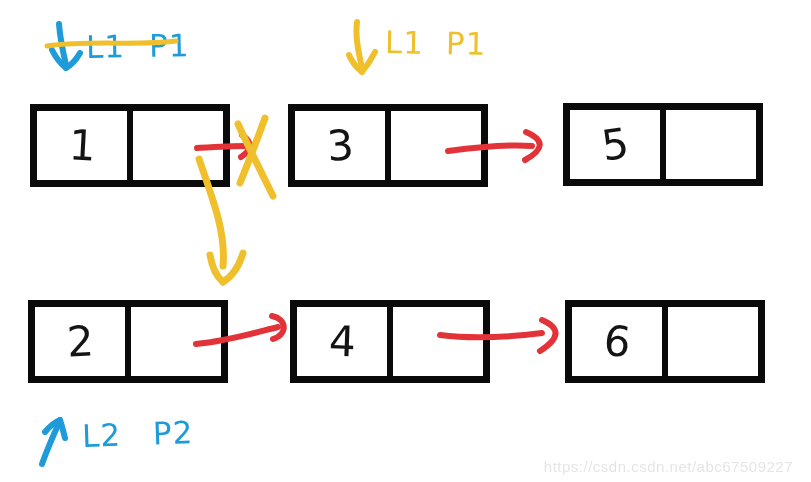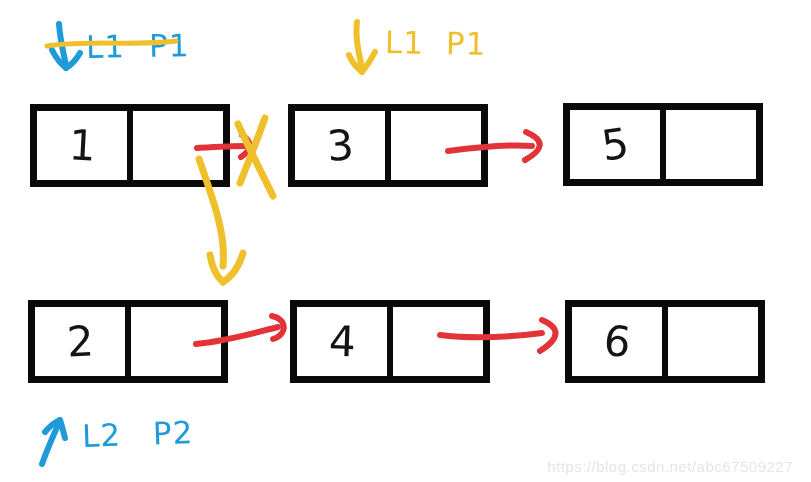--- a/index.html
+++ b/index.html
@@ -136,21 +136,21 @@
   <div class="annot annot-yellow" style="left:385px; top:25px; gap:22px; transform:rotate(1deg);">
     <span class="tok">L1</span>
     <span class="tok">P1</span>
   </div>
 
   <div class="annot annot-blue" style="left:82px; top:416px; gap:32px; transform:rotate(-2deg);">
     <span class="tok">L2</span>
     <span class="tok">P2</span>
   </div>
 
-  <div class="watermark">https://blog.csdn.net/abc67509227</div>
+  <div class="watermark">https://csdn.csdn.net/abc67509227</div>
 
   <svg class="strokes" viewBox="0 0 811 482">
 
     <g stroke="#1e9bd8" stroke-width="6" fill="none" stroke-linecap="round">
       <path d="M 59,24 C 60,38 63,52 66,65"></path>
       <path d="M 52,50 C 56,58 61,64 66,68"></path>
       <path d="M 80,53 C 76,60 71,65 66,68"></path>
     </g>
 
     <path d="M 47,46 C 90,40 135,46 176,41" stroke="#efc02c" stroke-width="5" fill="none" stroke-linecap="round"></path>

